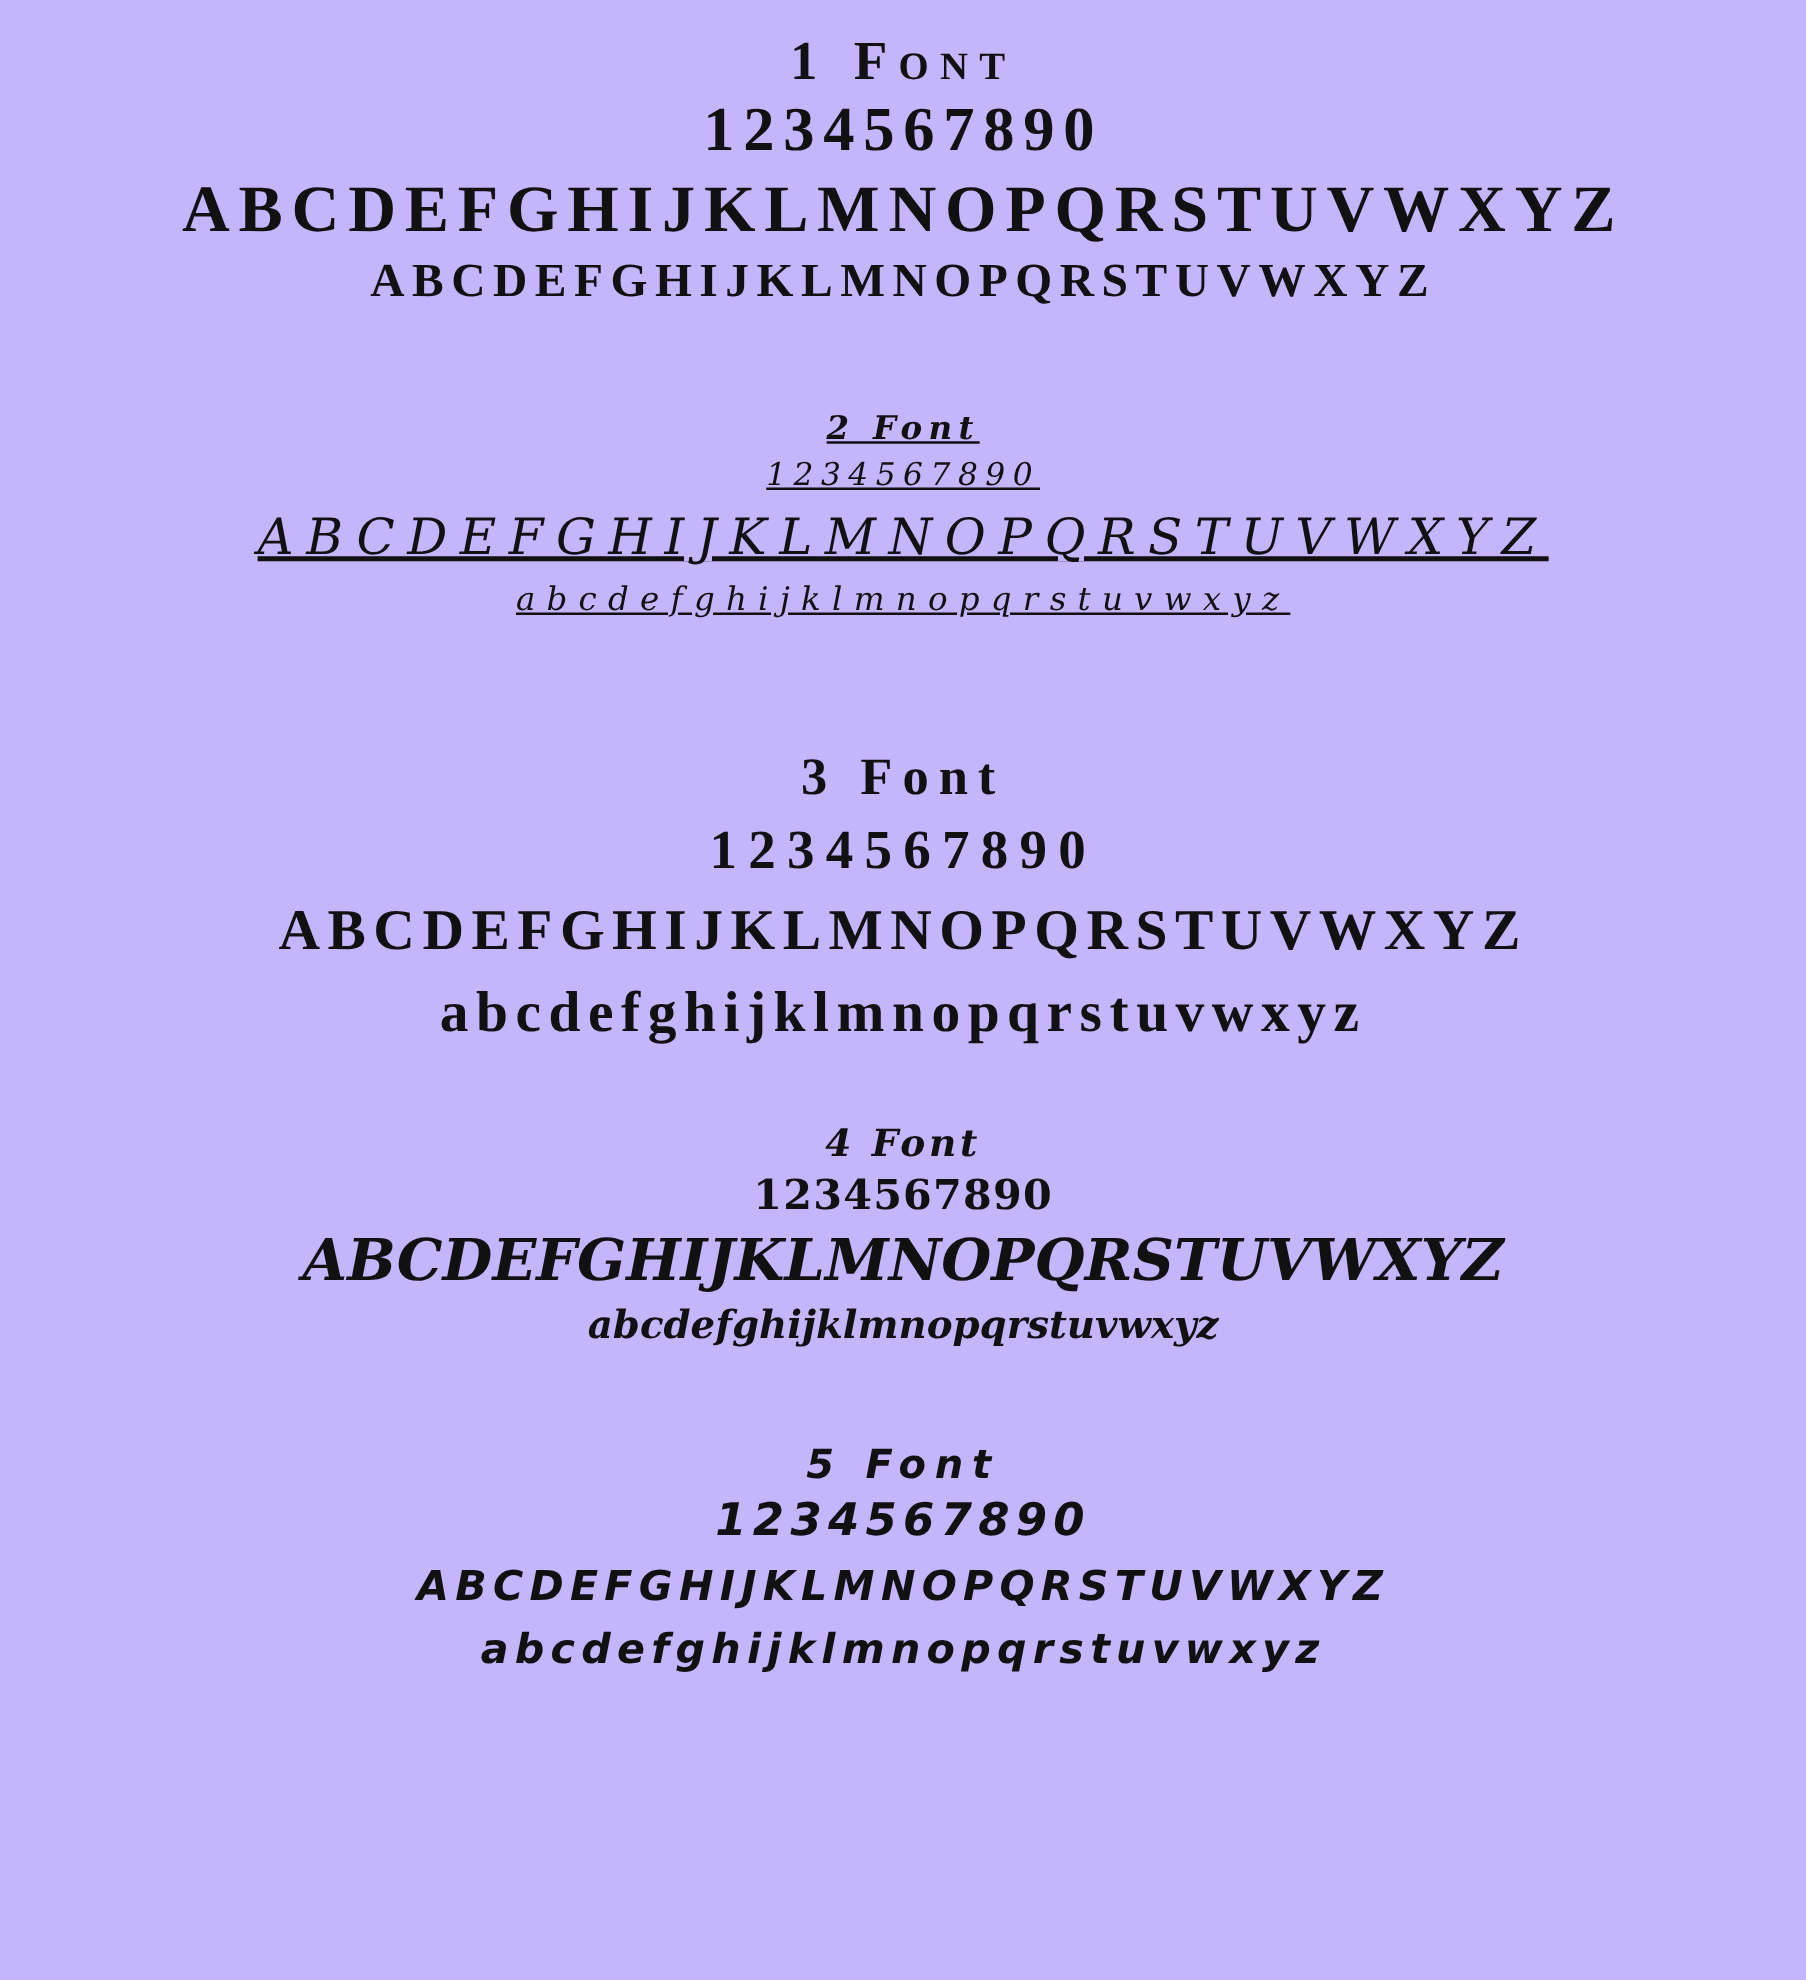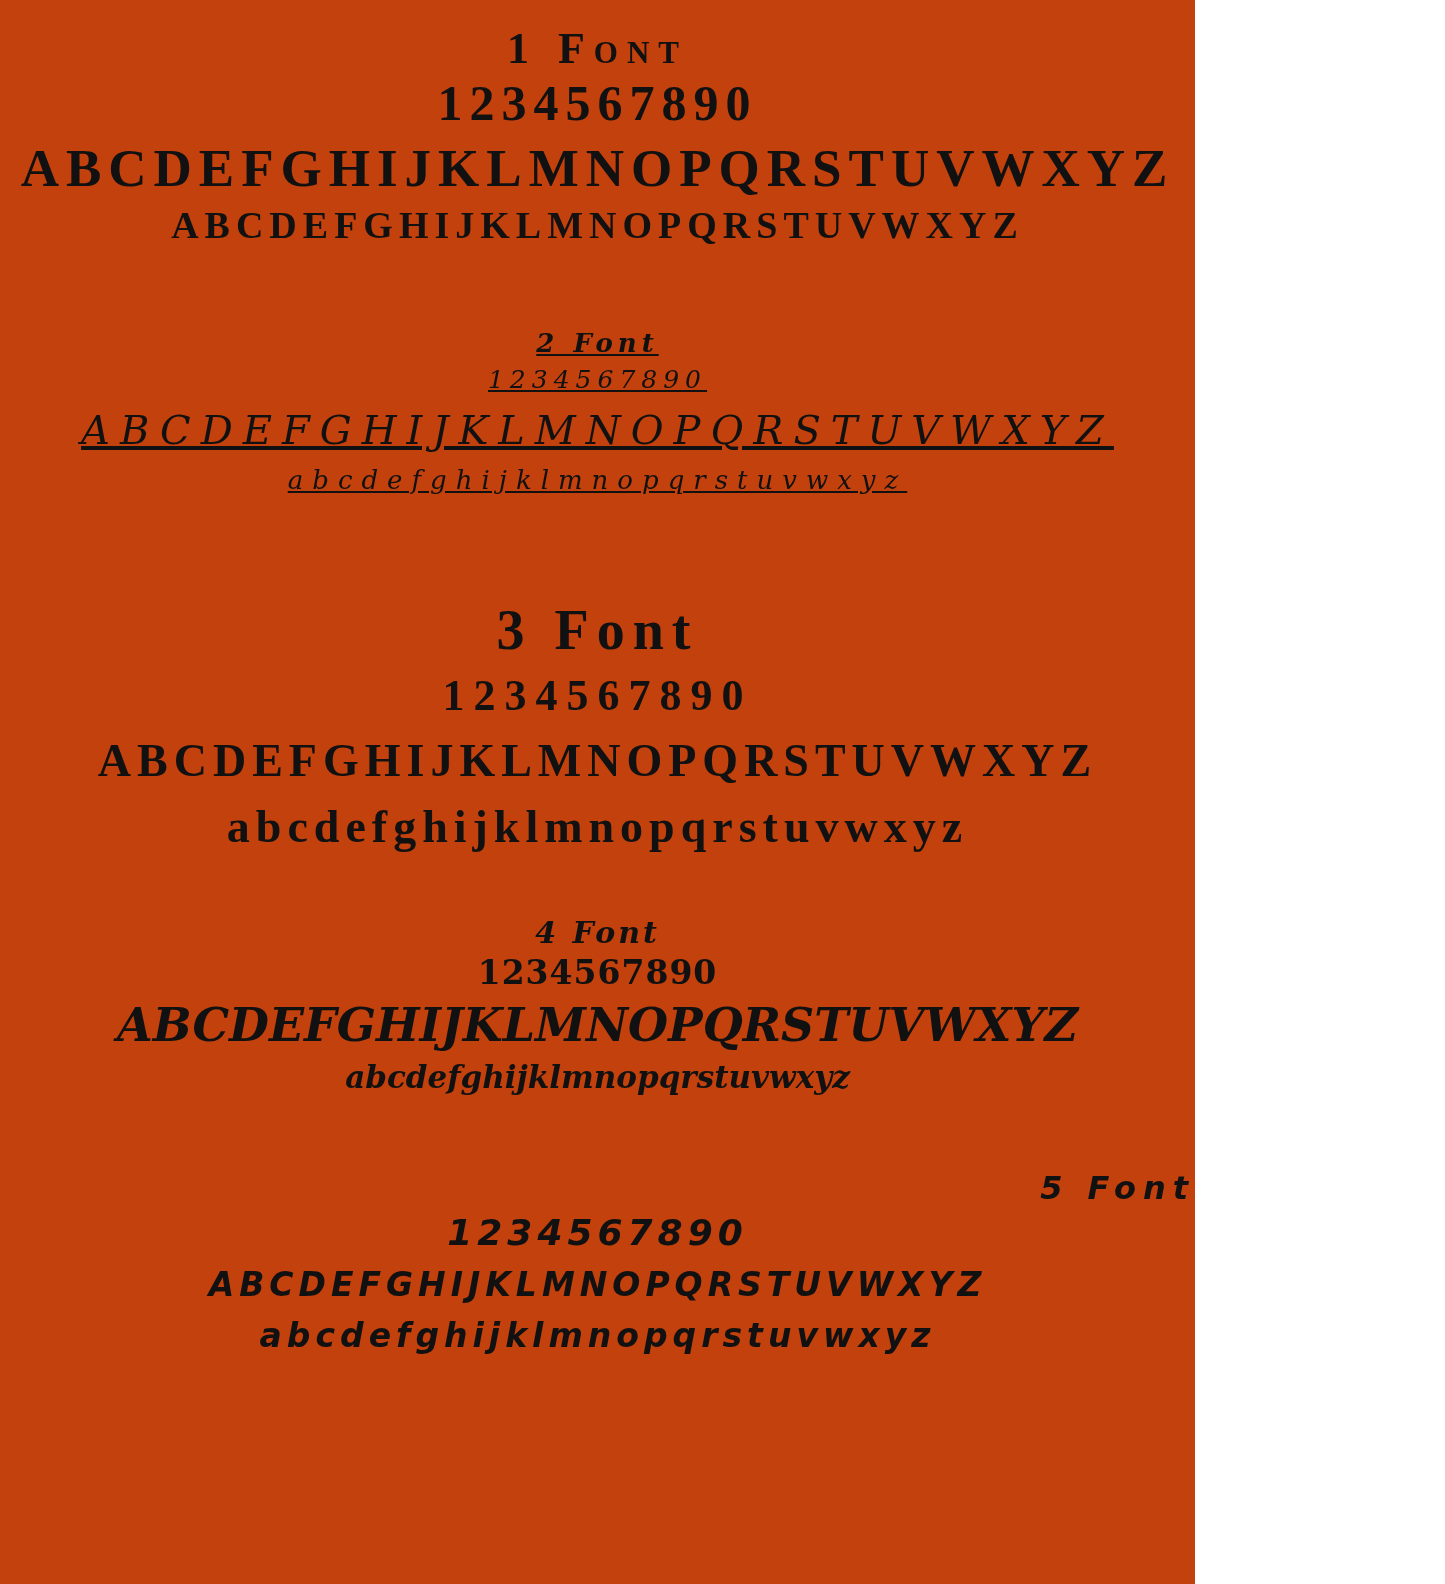--- a/index.html
+++ b/index.html
@@ -8,24 +8,24 @@
     background: #ffffff;
   }
   body {
     width: 1445px;
     height: 1584px;
     font-family: "Liberation Serif", serif;
     color: #111111;
     overflow: hidden;
   }
   .sheet {
-    width: 1195px;
+    width: 1445px;
     height: 1584px;
     position: relative;
-    background: #c2410c;
+    background: #c4b5fd;
   }
   .font-block {
     width: 100%;
     text-align: center;
   }
   .line {
     display: block;
     width: 100%;
     text-align: center;
     white-space: nowrap;
@@ -94,21 +94,21 @@
     font-size: 26px;
     letter-spacing: 9px;
     line-height: 1.6;
   }
 
   
   #block-3 { padding-top: 96px; }
   #block-3 .title {
     font-family: "Liberation Serif", serif;
     font-weight: bold;
-    font-size: 56px;
+    font-size: 42px;
     letter-spacing: 8px;
     line-height: 1.2;
   }
   #block-3 .digits {
     font-family: "Liberation Serif", serif;
     font-weight: bold;
     font-size: 44px;
     letter-spacing: 9px;
     line-height: 1.45;
   }
@@ -163,21 +163,20 @@
 
   
   #block-5 { padding-top: 70px; }
   #block-5 .title {
     font-family: "DejaVu Sans", sans-serif;
     font-style: italic;
     font-weight: bold;
     font-size: 32px;
     letter-spacing: 7px;
     line-height: 1.2;
-    text-align: right;
   }
   #block-5 .digits {
     font-family: "DejaVu Sans", sans-serif;
     font-style: italic;
     font-weight: bold;
     font-size: 36px;
     letter-spacing: 5px;
     line-height: 1.45;
   }
   #block-5 .upper {

